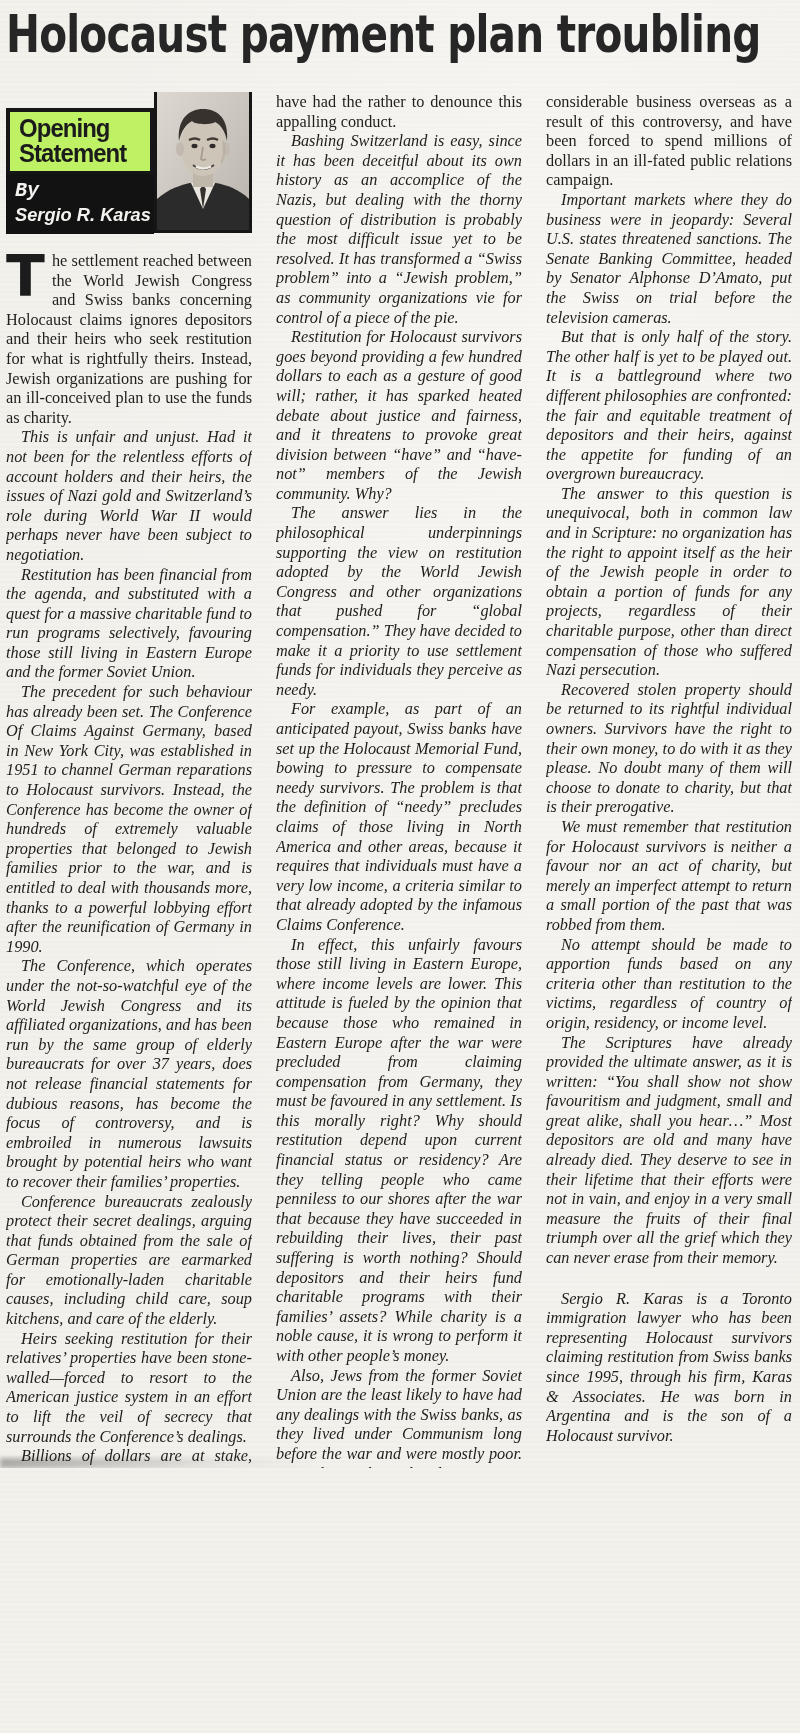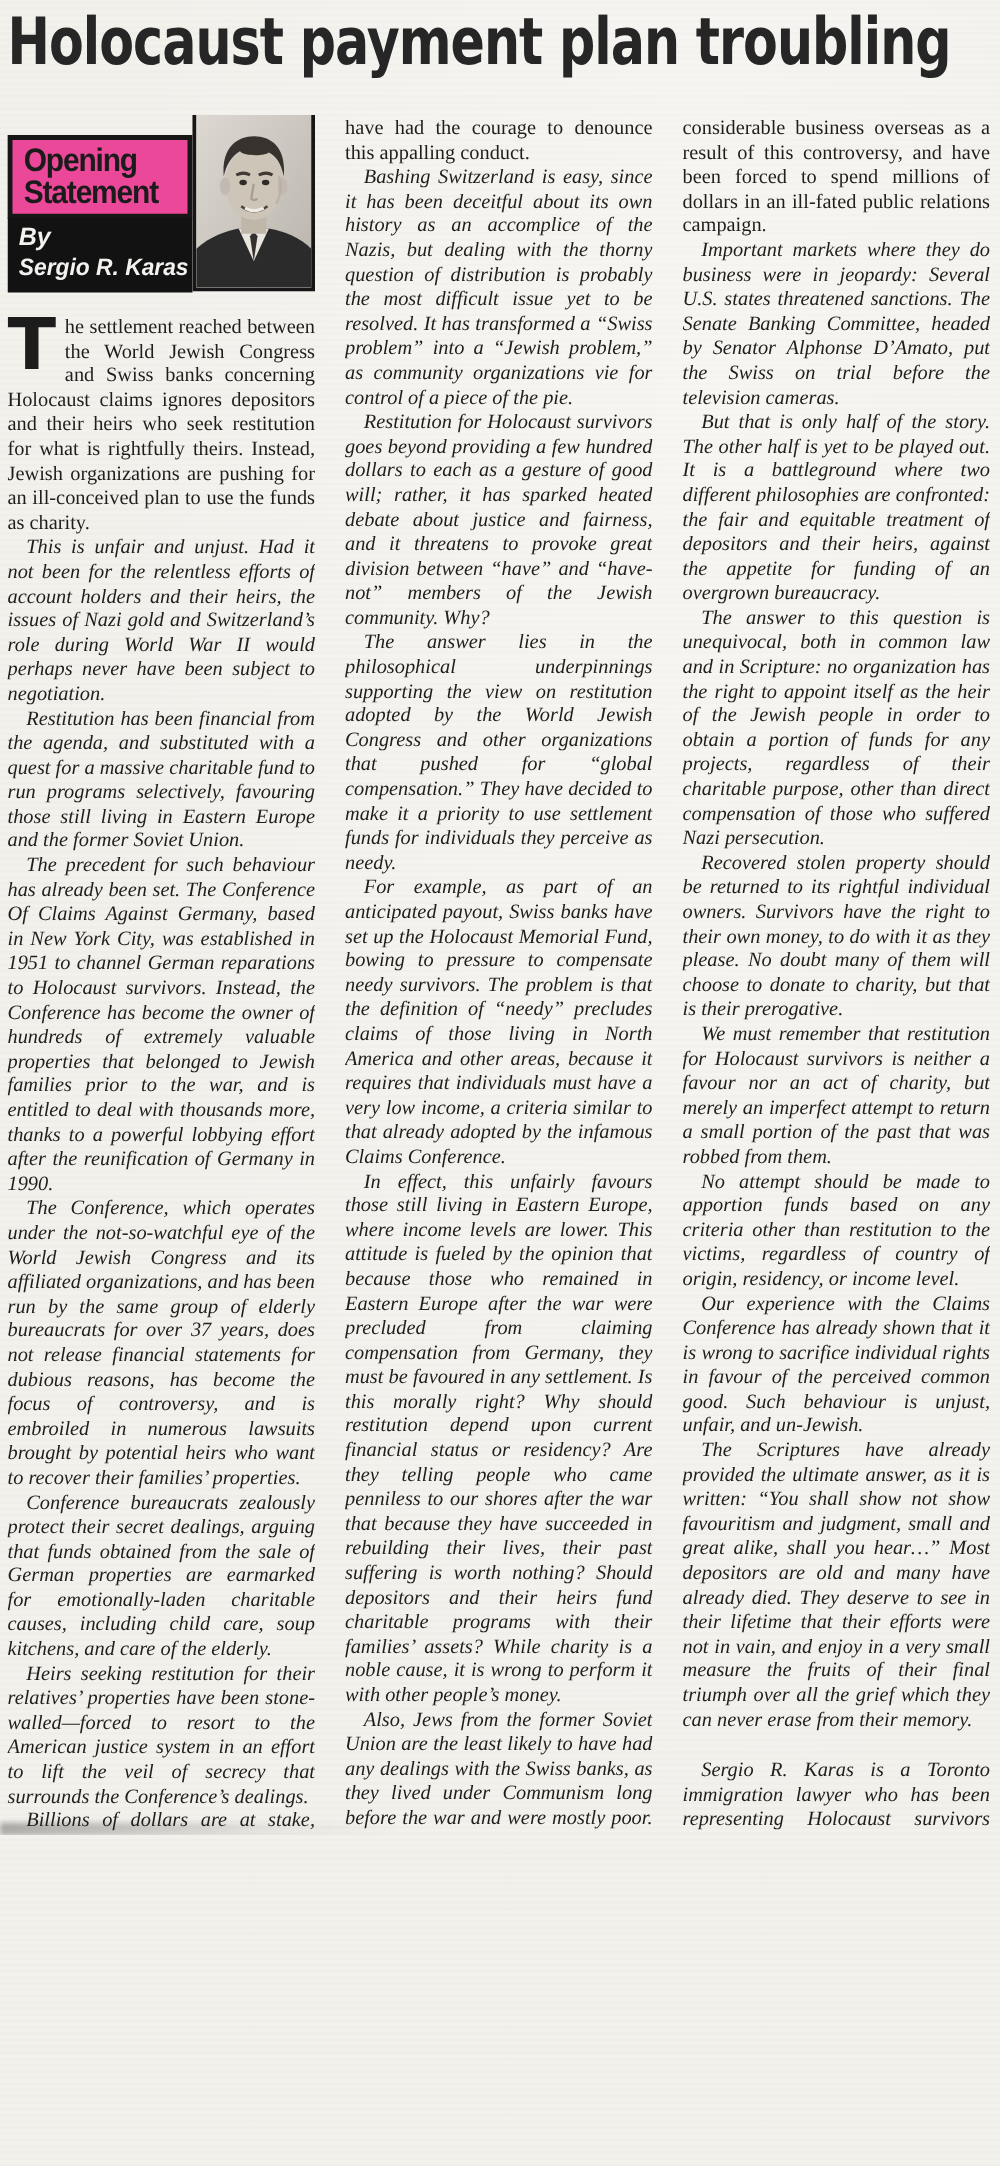--- a/index.html
+++ b/index.html
@@ -37,21 +37,21 @@
     height:1630px;
     overflow:hidden;
   }
   .col { width:246px; flex:0 0 246px; overflow:hidden; }
 
   
   .byline-unit { display:flex; margin:-6px 0 17px 0; height:148px; }
   .byline-left { width:148px; flex:0 0 148px; margin-top:22px; }
   .opening-box {
     border:4px solid #161616;
-    background:#ec4899;
+    background:#bef264;
     padding:4px 0 5px 9px;
     box-shadow:2px 2px 0 rgba(20,20,20,0.25);
   }
   .opening-line {
     font-family:"Liberation Sans", sans-serif;
     font-weight:bold;
     font-size:26px;
     line-height:25px;
     letter-spacing:-1px;
     color:#1b1b1b;
@@ -64,21 +64,21 @@
     color:#f4f2ee;
     padding:5px 0 7px 9px;
     margin-top:-1px;
   }
   .by-label, .by-author {
     font-family:"Liberation Sans", sans-serif;
     font-style:italic;
     font-weight:bold;
     white-space:nowrap;
   }
-  .by-label  { font-size:20px; line-height:23px; }
+  .by-label  { font-size:20px; line-height:23px;font-family:Liberation Mono, monospace; }
   .by-author { font-size:19px; line-height:25px; transform:scaleX(0.96); transform-origin:left center; }
 
   .photo {
     width:92px; height:141px;
     border:3px solid #161616;
     background:#d6d2cb;
     overflow:hidden;
     flex:0 0 auto;
   }
   .photo svg { display:block; }
@@ -179,41 +179,40 @@
           <p class="para indent">The precedent for such behaviour has already been set. The Conference Of Claims Against Germany, based in New York City, was established in 1951 to channel German reparations to Holocaust survivors. Instead, the Conference has become the owner of hundreds of extremely valuable properties that belonged to Jewish families prior to the war, and is entitled to deal with thousands more, thanks to a powerful lobbying effort after the reunification of Germany in 1990.</p>
           <p class="para indent">The Conference, which operates under the not-so-watchful eye of the World Jewish Congress and its affiliated organizations, and has been run by the same group of elderly bureaucrats for over 37 years, does not release financial statements for dubious reasons, has become the focus of controversy, and is embroiled in numerous lawsuits brought by potential heirs who want to recover their families’ properties.</p>
           <p class="para indent">Conference bureaucrats zealously protect their secret dealings, arguing that funds obtained from the sale of German properties are earmarked for emotionally-laden charitable causes, including child care, soup kitchens, and care of the elderly.</p>
           <p class="para indent">Heirs seeking restitution for their relatives’ properties have been stone-walled—forced to resort to the American justice system in an effort to lift the veil of secrecy that surrounds the Conference’s dealings.</p>
           <p class="para indent">Billions of dollars are at stake, given the skyrocketing value of German real estate, and the dimensions of this attempt make any multimillion-dollar Swiss settlement look like a paltry sum. But few in the Jewish community</p>
         </div>
     </div>
 
     <div class="col">
       <div class="col-text">
-          <p class="para">have had the courage to denounce this appalling conduct.</p>
+          <p class="para">have had the rather to denounce this appalling conduct.</p>
           <p class="para indent">Bashing Switzerland is easy, since it has been deceitful about its own history as an accomplice of the Nazis, but dealing with the thorny question of distribution is probably the most difficult issue yet to be resolved. It has transformed a “Swiss problem” into a “Jewish problem,” as community organizations vie for control of a piece of the pie.</p>
           <p class="para indent">Restitution for Holocaust survivors goes beyond providing a few hundred dollars to each as a gesture of good will; rather, it has sparked heated debate about justice and fairness, and it threatens to provoke great division between “have” and “have-not” members of the Jewish community. Why?</p>
           <p class="para indent">The answer lies in the philosophical underpinnings supporting the view on restitution adopted by the World Jewish Congress and other organizations that pushed for “global compensation.” They have decided to make it a priority to use settlement funds for individuals they perceive as needy.</p>
           <p class="para indent">For example, as part of an anticipated payout, Swiss banks have set up the Holocaust Memorial Fund, bowing to pressure to compensate needy survivors. The problem is that the definition of “needy” precludes claims of those living in North America and other areas, because it requires that individuals must have a very low income, a criteria similar to that already adopted by the infamous Claims Conference.</p>
           <p class="para indent">In effect, this unfairly favours those still living in Eastern Europe, where income levels are lower. This attitude is fueled by the opinion that because those who remained in Eastern Europe after the war were precluded from claiming compensation from Germany, they must be favoured in any settlement. Is this morally right? Why should restitution depend upon current financial status or residency? Are they telling people who came penniless to our shores after the war that because they have succeeded in rebuilding their lives, their past suffering is worth nothing? Should depositors and their heirs fund charitable programs with their families’ assets? While charity is a noble cause, it is wrong to perform it with other people’s money.</p>
           <p class="para indent">Also, Jews from the former Soviet Union are the least likely to have had any dealings with the Swiss banks, as they lived under Communism long before the war and were mostly poor. On the other hand, German, Austrian, Hungarian and Western European Jews were well-to-do, financially successful, and involved in commerce and the professions.</p>
           <p class="para indent">Swiss banks were keen to settle Holocaust claims, purely for economic reasons. They have lost</p>
         </div>
     </div>
 
     <div class="col">
       <div class="col-text">
           <p class="para">considerable business overseas as a result of this controversy, and have been forced to spend millions of dollars in an ill-fated public relations campaign.</p>
           <p class="para indent">Important markets where they do business were in jeopardy: Several U.S. states threatened sanctions. The Senate Banking Committee, headed by Senator Alphonse D’Amato, put the Swiss on trial before the television cameras.</p>
           <p class="para indent">But that is only half of the story. The other half is yet to be played out. It is a battleground where two different philosophies are confronted: the fair and equitable treatment of depositors and their heirs, against the appetite for funding of an overgrown bureaucracy.</p>
           <p class="para indent">The answer to this question is unequivocal, both in common law and in Scripture: no organization has the right to appoint itself as the heir of the Jewish people in order to obtain a portion of funds for any projects, regardless of their charitable purpose, other than direct compensation of those who suffered Nazi persecution.</p>
           <p class="para indent">Recovered stolen property should be returned to its rightful individual owners. Survivors have the right to their own money, to do with it as they please. No doubt many of them will choose to donate to charity, but that is their prerogative.</p>
           <p class="para indent">We must remember that restitution for Holocaust survivors is neither a favour nor an act of charity, but merely an imperfect attempt to return a small portion of the past that was robbed from them.</p>
           <p class="para indent">No attempt should be made to apportion funds based on any criteria other than restitution to the victims, regardless of country of origin, residency, or income level.</p>
-          <p class="para indent">Our experience with the Claims Conference has already shown that it is wrong to sacrifice individual rights in favour of the perceived common good. Such behaviour is unjust, unfair, and un-Jewish.</p>
           <p class="para indent">The Scriptures have already provided the ultimate answer, as it is written: “You shall show not show favouritism and judgment, small and great alike, shall you hear…” Most depositors are old and many have already died. They deserve to see in their lifetime that their efforts were not in vain, and enjoy in a very small measure the fruits of their final triumph over all the grief which they can never erase from their memory.</p>
           <p class="para indent italic gap">Sergio R. Karas is a Toronto immigration lawyer who has been representing Holocaust survivors claiming restitution from Swiss banks since 1995, through his firm, Karas &amp; Associates. He was born in Argentina and is the son of a Holocaust survivor.</p>
         </div>
     </div>
 
   </div>
 
   <div class="scan-smudge"></div>
 </div>
 

